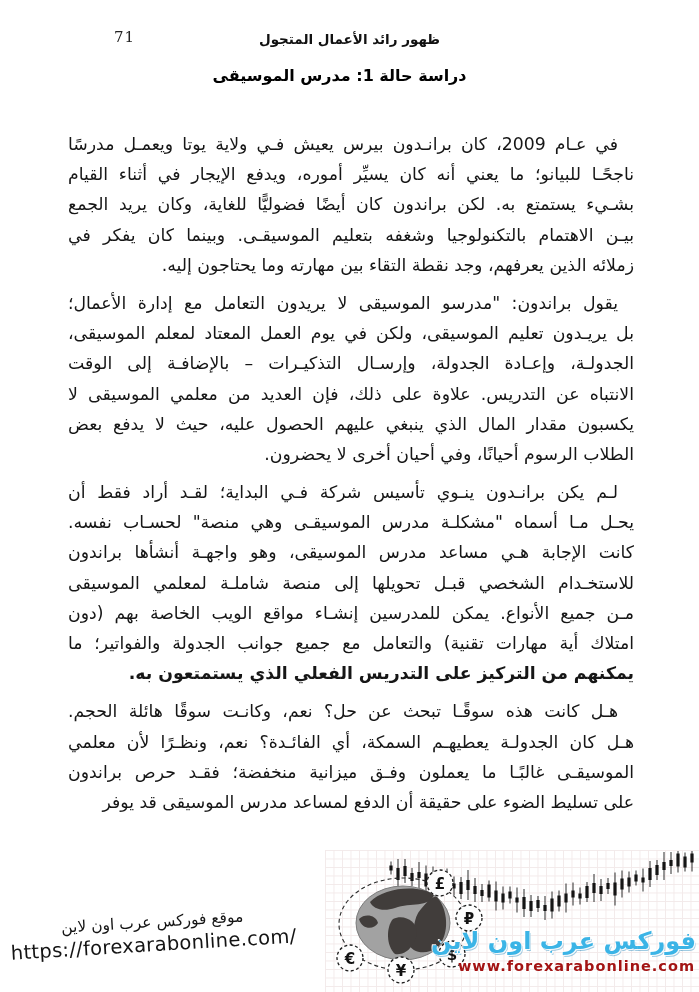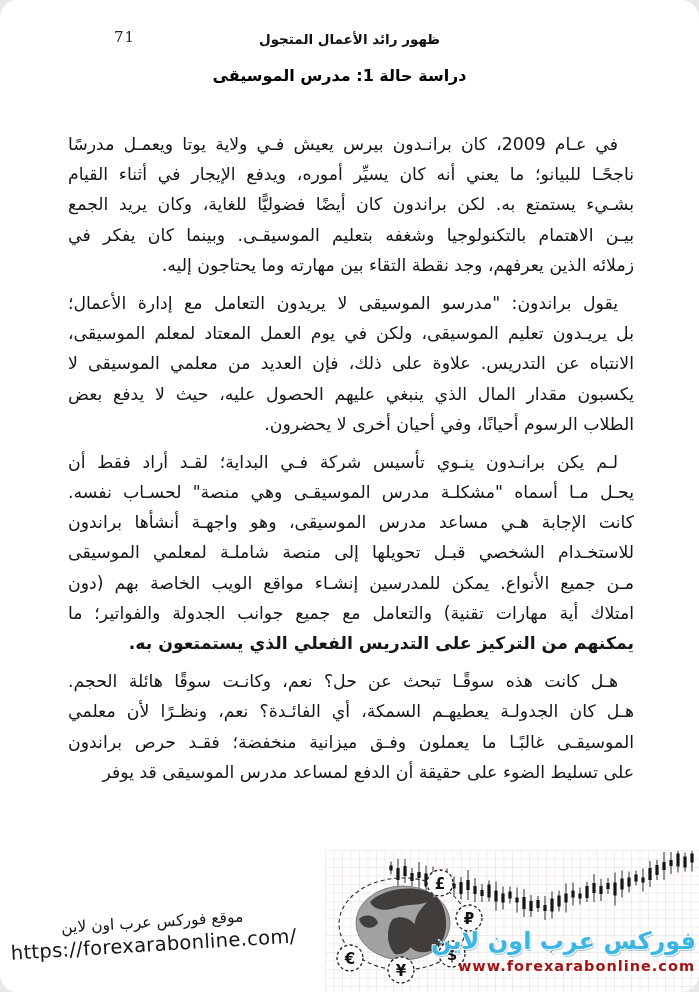--- a/index.html
+++ b/index.html
@@ -1,19 +1,19 @@
 <!DOCTYPE html>
 <html lang="ar"><head>
 <meta charset="utf-8">
 <style>
   html,body{margin:0;padding:0;background:#e8e8e8;}
   #page{
     position:relative;width:699px;height:992px;margin:0 auto;
     background:#ffffff;overflow:hidden;
-    font-family:"DejaVu Sans",sans-serif;color:#1b1b1b;border-radius:18px;
+    font-family:"DejaVu Sans",sans-serif;color:#1b1b1b;
   }
   
   .page-number{
     position:absolute;left:114px;top:28px;
     font-family:"DejaVu Serif",serif;font-size:15px;color:#222;letter-spacing:1px;
   }
   .running-head{
     position:absolute;left:0;right:0;top:31px;text-align:center;
     font-size:13.5px;font-weight:bold;direction:rtl;color:#111;
   }
@@ -74,20 +74,21 @@
       <div class="para">
         <div class="line first">في عـام 2009، كان برانـدون بيرس يعيش فـي ولاية يوتا ويعمـل مدرسًا</div>
         <div class="line">ناجحًـا للبيانو؛ ما يعني أنه كان يسيِّر أموره، ويدفع الإيجار في أثناء القيام</div>
         <div class="line">بشـيء يستمتع به. لكن براندون كان أيضًا فضوليًّا للغاية، وكان يريد الجمع</div>
         <div class="line">بيـن الاهتمام بالتكنولوجيا وشغفه بتعليم الموسيقـى. وبينما كان يفكر في</div>
         <div class="line plast">زملائه الذين يعرفهم، وجد نقطة التقاء بين مهارته وما يحتاجون إليه.</div>
       </div>
       <div class="para">
         <div class="line first">يقول براندون: "مدرسو الموسيقى لا يريدون التعامل مع إدارة الأعمال؛</div>
         <div class="line">بل يريـدون تعليم الموسيقى، ولكن في يوم العمل المعتاد لمعلم الموسيقى،</div>
+        <div class="line">الجدولـة، وإعـادة الجدولة، وإرسـال التذكيـرات – بالإضافـة إلى الوقت</div>
         <div class="line">الانتباه عن التدريس. علاوة على ذلك، فإن العديد من معلمي الموسيقى لا</div>
         <div class="line">يكسبون مقدار المال الذي ينبغي عليهم الحصول عليه، حيث لا يدفع بعض</div>
         <div class="line plast">الطلاب الرسوم أحيانًا، وفي أحيان أخرى لا يحضرون.</div>
       </div>
       <div class="para">
         <div class="line first">لـم يكن برانـدون ينـوي تأسيس شركة فـي البداية؛ لقـد أراد فقط أن</div>
         <div class="line">يحـل مـا أسماه "مشكلـة مدرس الموسيقـى وهي منصة" لحسـاب نفسه.</div>
         <div class="line">كانت الإجابة هـي مساعد مدرس الموسيقى، وهو واجهـة أنشأها براندون</div>
         <div class="line">للاستخـدام الشخصي قبـل تحويلها إلى منصة شاملـة لمعلمي الموسيقى</div>
         <div class="line">مـن جميع الأنواع. يمكن للمدرسين إنشـاء مواقع الويب الخاصة بهم (دون</div>

